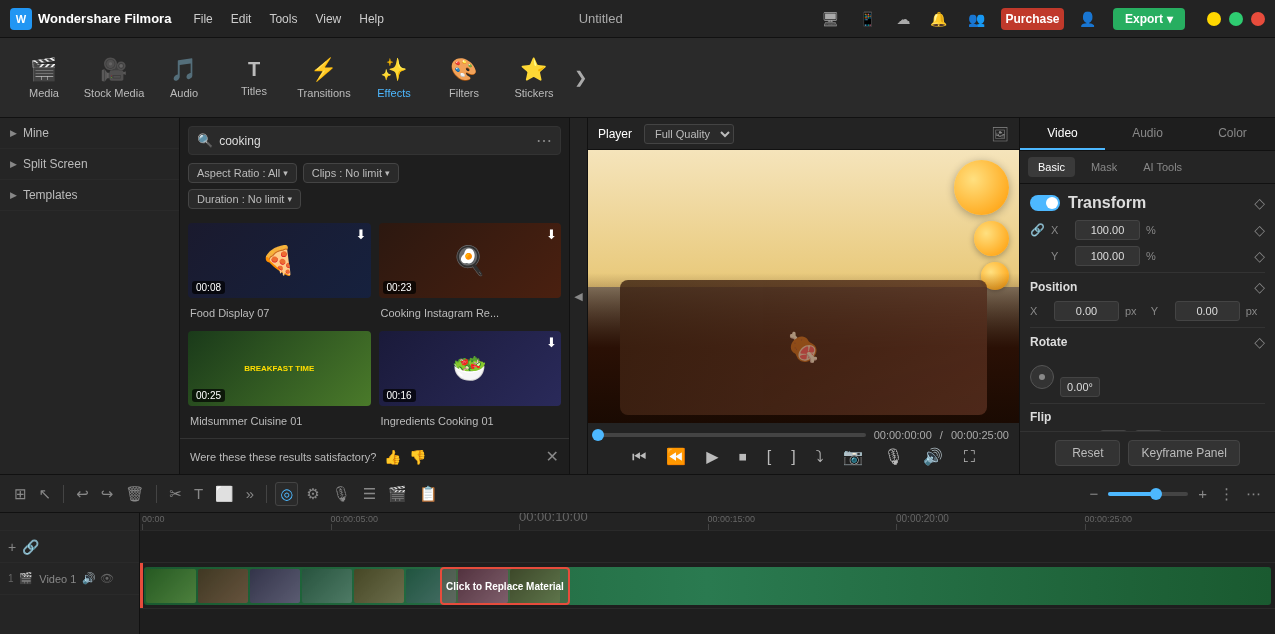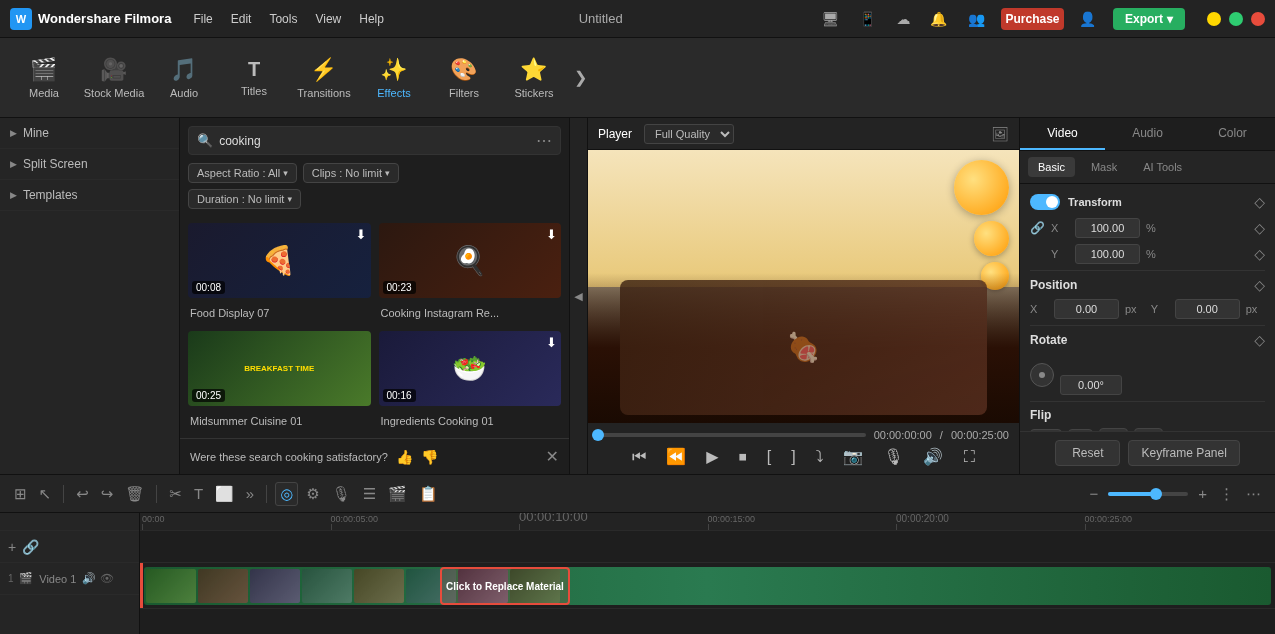--- a/index.html
+++ b/index.html
@@ -83,21 +83,21 @@
     #right-panel { width: 255px; background: #252525; display: flex; flex-direction: column; }
     #right-tabs { display: flex; background: #1e1e1e; border-bottom: 1px solid #111; }
     .right-tab { flex: 1; text-align: center; padding: 8px 4px; font-size: 12px; color: #888; cursor: pointer; border-bottom: 2px solid transparent; }
     .right-tab.active { color: #fff; border-bottom: 2px solid #4db8ff; }
     #right-subtabs { display: flex; background: #252525; padding: 6px 8px; gap: 6px; border-bottom: 1px solid #111; }
     .right-subtab { padding: 4px 10px; border-radius: 4px; font-size: 11px; color: #888; cursor: pointer; }
     .right-subtab.active { background: #3a3a3a; color: #fff; }
     .right-content { flex: 1; overflow-y: auto; padding: 10px; }
     .prop-section { margin-bottom: 14px; }
     .prop-header { display: flex; align-items: center; justify-content: space-between; margin-bottom: 8px; }
-    .prop-title { color: #ddd; font-size: 11px; font-weight: 600; display: flex; align-items: center; gap: 8px; }
+    .prop-title { color: #ddd; font-size: 16px; font-weight: 600; display: flex; align-items: center; gap: 8px; }
     .toggle-switch { width: 30px; height: 16px; background: #4db8ff; border-radius: 8px; position: relative; cursor: pointer; }
     .toggle-thumb { width: 12px; height: 12px; background: #fff; border-radius: 50%; position: absolute; right: 2px; top: 2px; }
     .diamond-btn { background: none; border: none; color: #888; cursor: pointer; font-size: 14px; }
     .prop-row { display: flex; align-items: center; gap: 6px; margin-bottom: 6px; }
     .prop-label { color: #888; font-size: 11px; width: 18px; }
     .prop-input { background: #333; border: 1px solid #444; color: #ddd; font-size: 11px; padding: 3px 6px; border-radius: 3px; width: 65px; text-align: center; }
     .prop-unit { color: #888; font-size: 11px; }
     .rotate-circle { width: 24px; height: 24px; background: #333; border-radius: 50%; border: 1px solid #555; display: flex; align-items: center; justify-content: center; }
     .rotate-dot { width: 6px; height: 6px; background: #888; border-radius: 50%; }
     .flip-btn { background: #333; border: 1px solid #444; color: #bbb; border-radius: 4px; padding: 4px 8px; cursor: pointer; font-size: 14px; }
@@ -264,21 +264,21 @@
       </div>
       <div class="thumb-item">
         <div class="thumb-img thumb-ingredients">
           <span class="duration-badge">00:16</span>
           <span class="overlay-icon">⬇</span>
         </div>
         <div class="thumb-label">Ingredients Cooking 01</div>
       </div>
     </div>
     <div class="feedback-bar">
-      <span>Were these search cooking satisfactory?</span>
+      <span>Were these these results satisfactory?</span>
       <button style="background:none;border:none;color:#888;cursor:pointer;font-size:14px;">👍</button>
       <button style="background:none;border:none;color:#888;cursor:pointer;font-size:14px;">👎</button>
       <button style="background:none;border:none;color:#888;cursor:pointer;font-size:16px;margin-left:auto;">✕</button>
     </div>
   </div>
 
   <div class="thumb-collapse">
     <span>◀</span>
   </div>
 
@@ -391,21 +391,21 @@
         <div class="prop-divider"></div>
 
         <div class="prop-row">
           <span class="prop-title" style="font-size:12px;">Rotate</span>
           <button class="diamond-btn" style="margin-left:auto;">◇</button>
         </div>
         <div class="prop-row">
           <div class="rotate-circle">
             <div class="rotate-dot"></div>
           </div>
-          <input class="prop-input" value="0.00°" style="width: 62px; margin-top: 21px;">
+          <input class="prop-input" value="0.00°" style="width: 40px; margin-top: 21px;">
         </div>
         <div class="prop-divider"></div>
 
         <div class="prop-row">
           <span class="prop-title" style="font-size:12px;">Flip</span>
         </div>
         <div class="prop-row">
           <button class="flip-btn">↔</button>
           <button class="flip-btn">↕</button>
           <button class="flip-btn">⎘</button>

